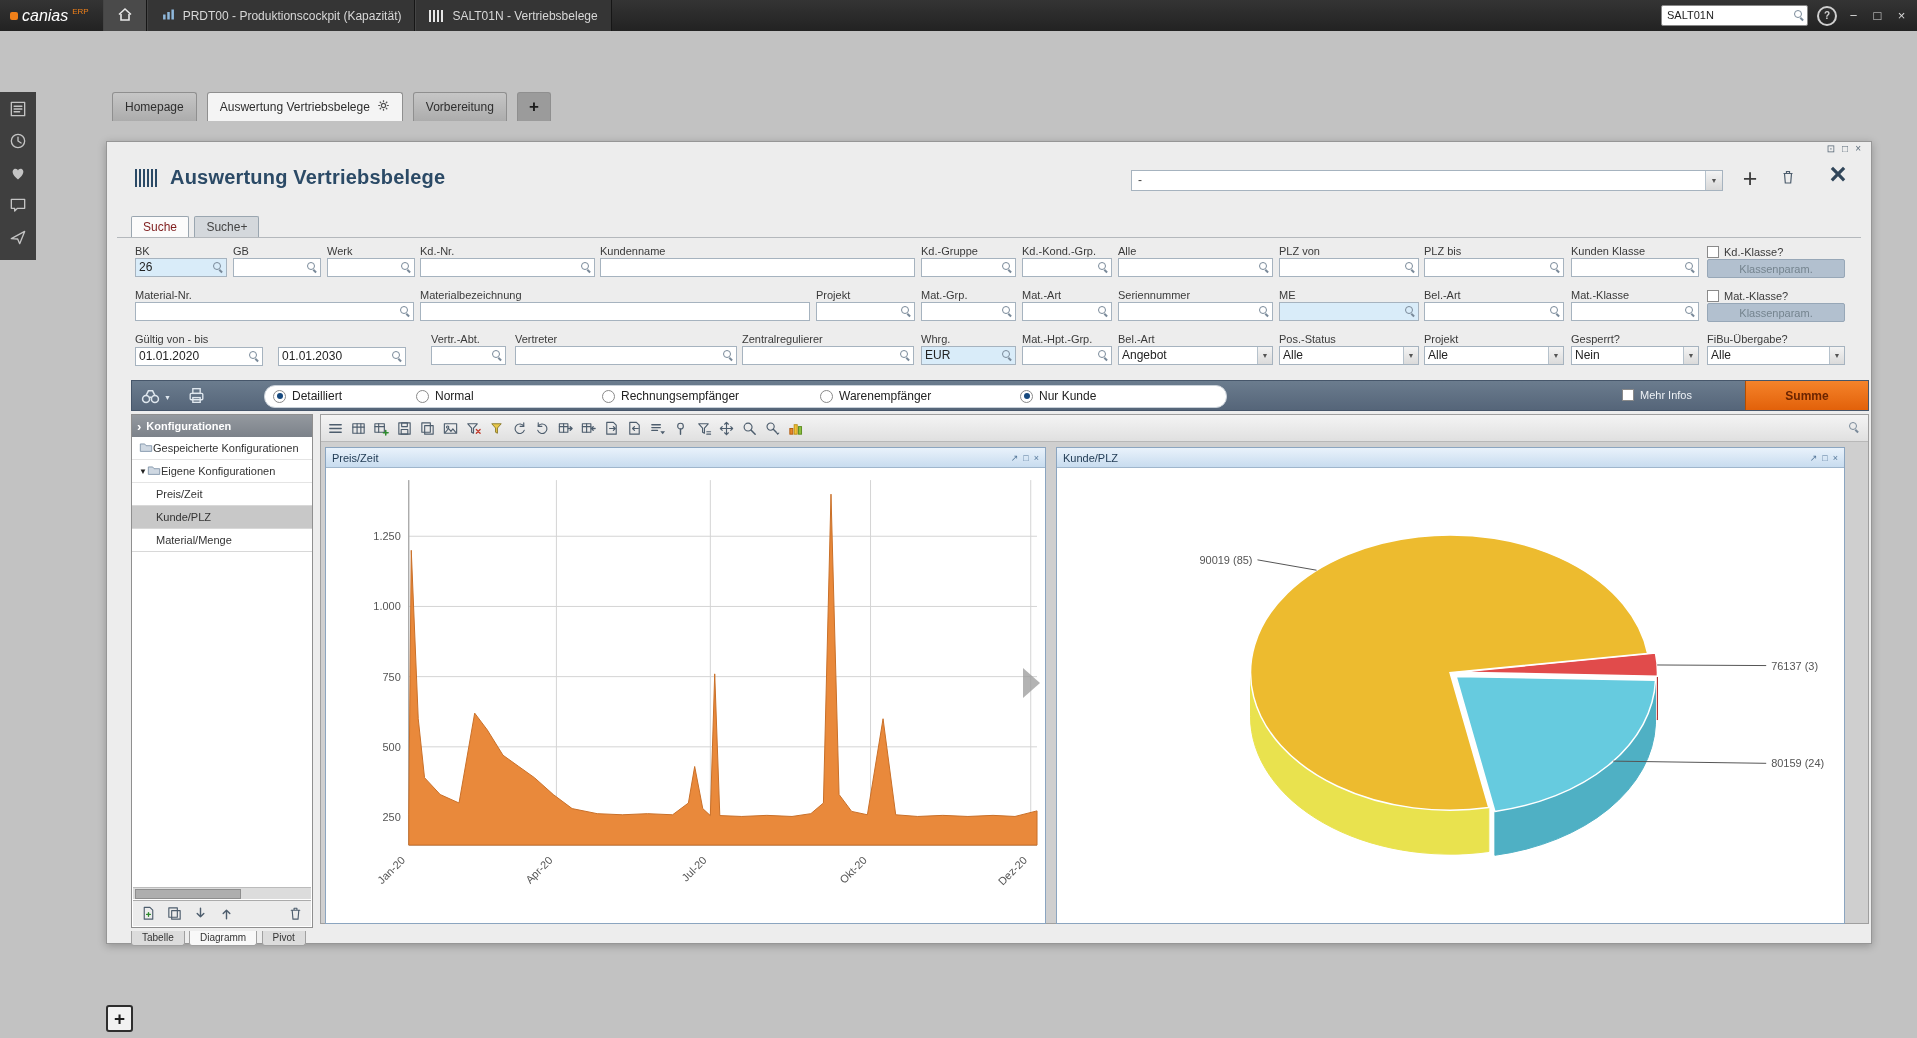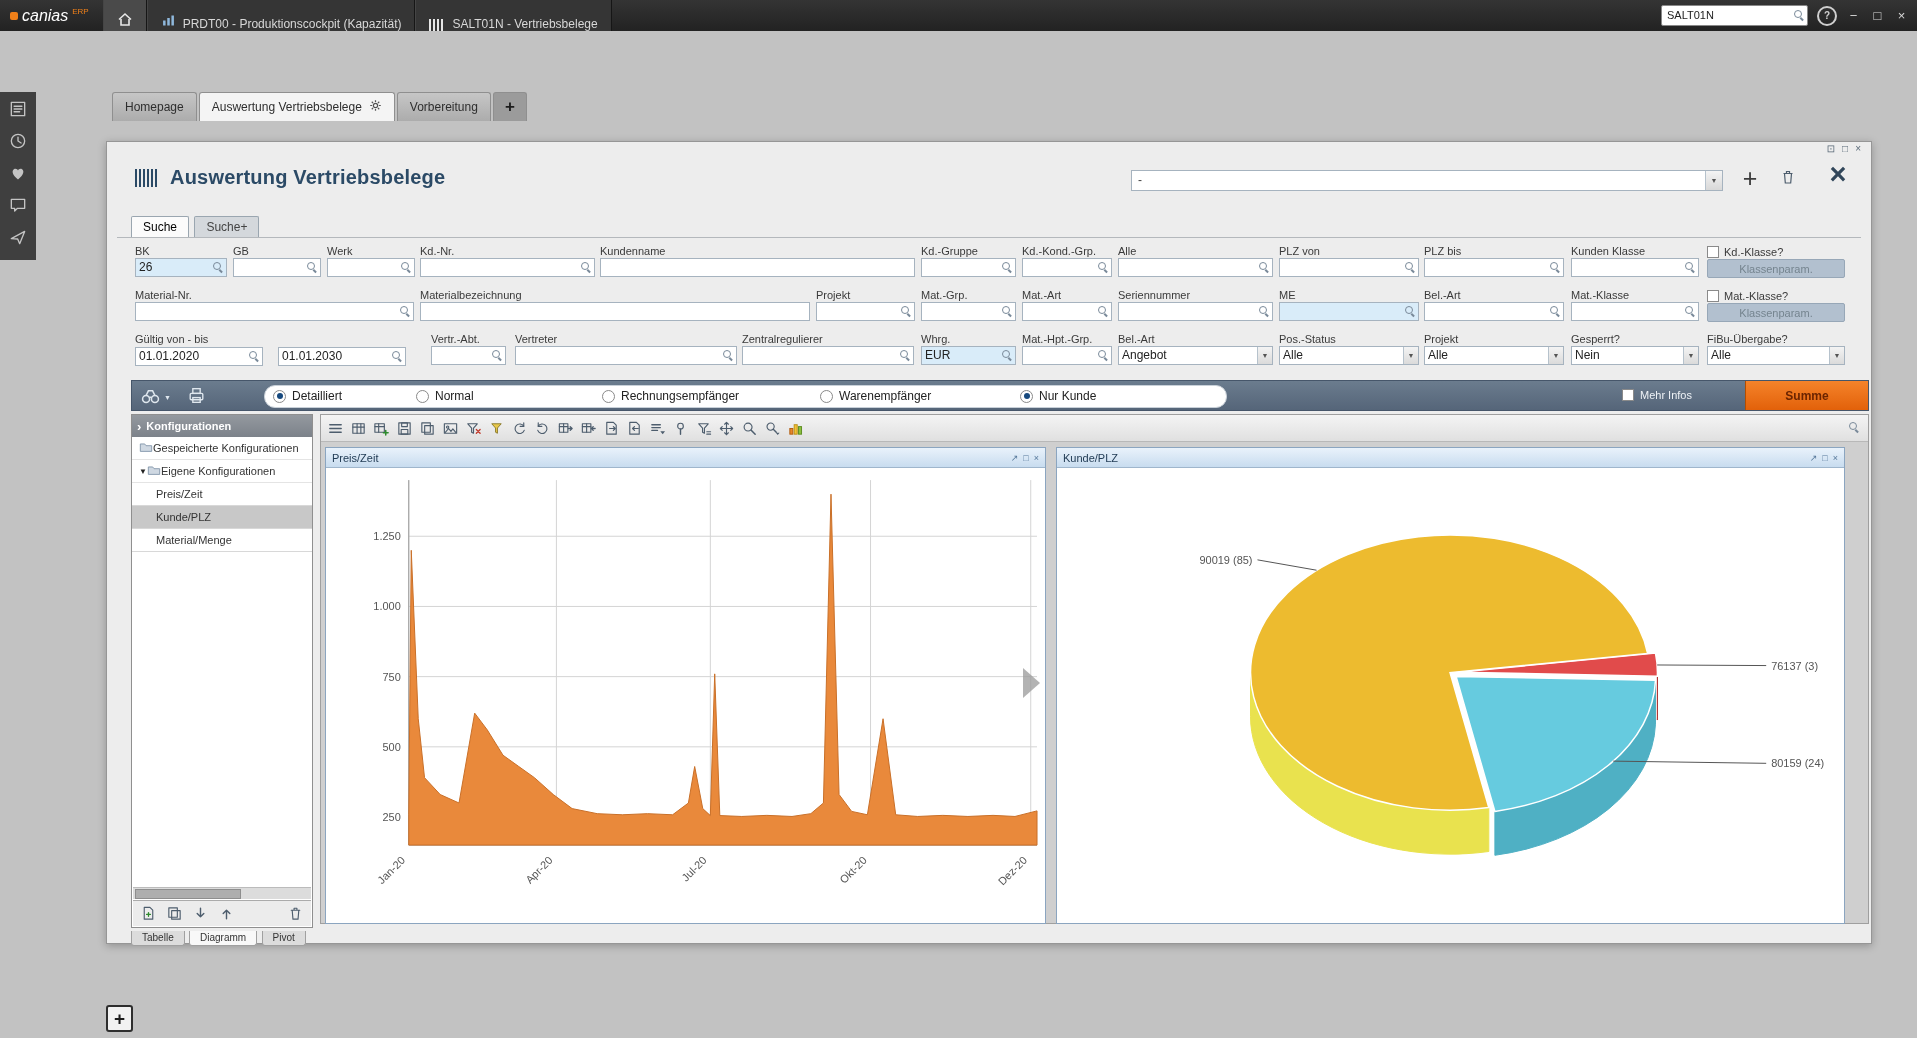--- a/index.html
+++ b/index.html
@@ -3,53 +3,53 @@
 <meta charset="utf-8">
 <title>SALT01N - Vertriebsbelege</title>
 <style>
   html,body{margin:0;padding:0;width:1917px;height:1038px;overflow:hidden;
     background:#c2c2c2;font-family:"Liberation Sans",sans-serif;font-size:12px;color:#222}
   
   .topbar{position:absolute;left:0;top:0;width:100%;height:31px;background:linear-gradient(#343434,#222);display:flex;align-items:stretch;z-index:50}
   .logo{display:flex;align-items:center;gap:4px;padding:0 14px 0 10px;color:#fff;font-style:italic;font-weight:normal;font-size:16px}
   .logo .dot{width:8px;height:8px;background:#f08019;border-radius:2px;display:inline-block}
   .logo sup{color:#f08019;font-size:8px;font-style:normal;margin-top:-8px}
-  .toptab{display:flex;align-items:flex-end;gap:7px;padding:0 13px;background:#353535;border-right:1px solid #161616;border-left:1px solid #454545;color:#d8d8d8;font-size:12px;white-space:nowrap}
+  .toptab{display:flex;align-items:center;gap:7px;padding:0 13px;background:#353535;border-right:1px solid #161616;border-left:1px solid #454545;color:#d8d8d8;font-size:12px;white-space:nowrap}
   .toptab.home{background:#4a4a4a;padding:0 12px}
   .barcode-w{width:16px;height:12px;background:repeating-linear-gradient(90deg,#e6e6e6 0 2px,transparent 2px 4px)}
   .topbar-right{margin-left:auto;display:flex;align-items:center;gap:9px;padding-right:8px}
   .topsearch{position:relative;width:124px;height:19px;background:#fff;border:1px solid #888;border-radius:2px;font-size:11px;line-height:19px;padding:0 16px 0 5px;color:#222}
   .help{width:16px;height:16px;border:2px solid #cfcfcf;border-radius:50%;color:#cfcfcf;font-size:10px;font-weight:bold;display:flex;align-items:center;justify-content:center}
   .wc{color:#d8d8d8;font-size:13px;width:15px;text-align:center}
   
   .mag{position:relative;width:12px;height:12px;display:inline-block}
   .mag::before{content:'';position:absolute;left:1px;top:1px;width:6px;height:6px;border:1.5px solid #7a8a9a;border-radius:50%}
   .mag::after{content:'';position:absolute;left:8px;top:8px;width:4px;height:2px;background:#7a8a9a;transform:rotate(45deg);transform-origin:0 0}
   
   .sidebar{position:absolute;left:0;top:92px;width:36px;height:162px;background:#3f3f3f;display:flex;flex-direction:column;align-items:center;padding-top:6px;gap:10px;z-index:40}
   .sicon{width:22px;height:22px;display:flex;align-items:center;justify-content:center}
   
-  .wtabs{position:absolute;left:112px;top:92px;height:29px;display:flex;gap:2px;z-index:30}
+  .wtabs{position:absolute;left:112px;top:92px;height:29px;display:flex;gap:10px;z-index:30}
   .wtab{height:29px;box-sizing:border-box;padding:0 12px;background:linear-gradient(#c6c6c6,#acacac);border:1px solid #8f8f8f;border-bottom:none;border-radius:3px 3px 0 0;font-size:12px;color:#2e2e2e;display:flex;align-items:center;gap:7px;white-space:nowrap}
   .wtab.active{background:#f4f4f4}
   .wtab.add{width:34px;justify-content:center;padding:0;background:#9b9b9b;font-size:17px;font-weight:bold;color:#1c1c1c}
   
   .window{position:absolute;left:106px;top:141px;width:1766px;height:803px;background:#ededed;border:1px solid #969696;box-sizing:border-box;box-shadow:0 2px 8px rgba(0,0,0,.25);z-index:20}
   .win-mini{position:absolute;top:1px;right:10px;display:flex;gap:7px;font-size:10px;color:#5a6a78}
   .hbar{position:absolute;left:28px;top:24px;display:flex;align-items:center;gap:11px}
   .barcode-b{width:24px;height:18px;background:repeating-linear-gradient(90deg,#2b4a66 0 2px,transparent 2px 4px)}
   .wtitle{font-size:20px;font-weight:600;color:#2b4a66;letter-spacing:.2px}
   .selector{position:absolute;left:1024px;top:28px;width:592px;height:21px;background:#fff;border:1px solid #a6b3bf;box-sizing:border-box;font-size:12px;line-height:19px;padding:0 20px 0 6px;color:#444}
   .selector .caret{position:absolute;right:0;top:0;bottom:0;width:16px;background:linear-gradient(#f4f4f4,#d8d8d8);border-left:1px solid #b6c2cc;color:#555;font-size:7px;display:flex;align-items:center;justify-content:center}
   .hplus{position:absolute;left:1630px;top:22px;font-size:25px;color:#3c3c3c;width:26px;text-align:center}
   .htrash{position:absolute;left:1672px;top:26px}
   .hclose{position:absolute;left:1716px;top:16px;font-size:29px;font-weight:bold;color:#31465a;width:30px;text-align:center}
   .stabs{position:absolute;left:24px;top:74px}
   .stab{display:inline-block;height:21px;line-height:21px;padding:0 11px;font-size:12px;border:1px solid #9aa6b0;border-bottom:none;background:#d4d8dc;color:#444;border-radius:2px 2px 0 0;margin-right:2px}
-  .stab.active{background:#fbfbfb;color:#000000}
+  .stab.active{background:#fbfbfb;color:#7f1d1d}
   .sep{position:absolute;left:10px;right:10px;top:95px;border-top:1px solid #b4b8bc}
   
   .form{position:absolute;left:28px;top:102px;width:1712px;height:130px}
   .field{position:absolute;font-size:11px}
   .field>label{display:block;height:14px;line-height:14px;color:#3a3a3a;white-space:nowrap}
   .inp,.sel{box-sizing:border-box;width:100%;height:19px;background:#fff;border:1px solid #a6b3bf;position:relative;font-size:12px;line-height:17px;padding:0 16px 0 3px;white-space:nowrap;overflow:hidden;color:#222}
   .inp.hl{background:#d9ecf9}
   .inp .mag{position:absolute;right:2px;top:2px}
   .sel .caret{position:absolute;right:0;top:0;bottom:0;width:14px;background:linear-gradient(#f4f4f4,#dadada);border-left:1px solid #b6c2cc;color:#555;font-size:7px;display:flex;align-items:center;justify-content:center}
   .chkfield{display:flex;align-items:center;gap:5px;height:14px}

